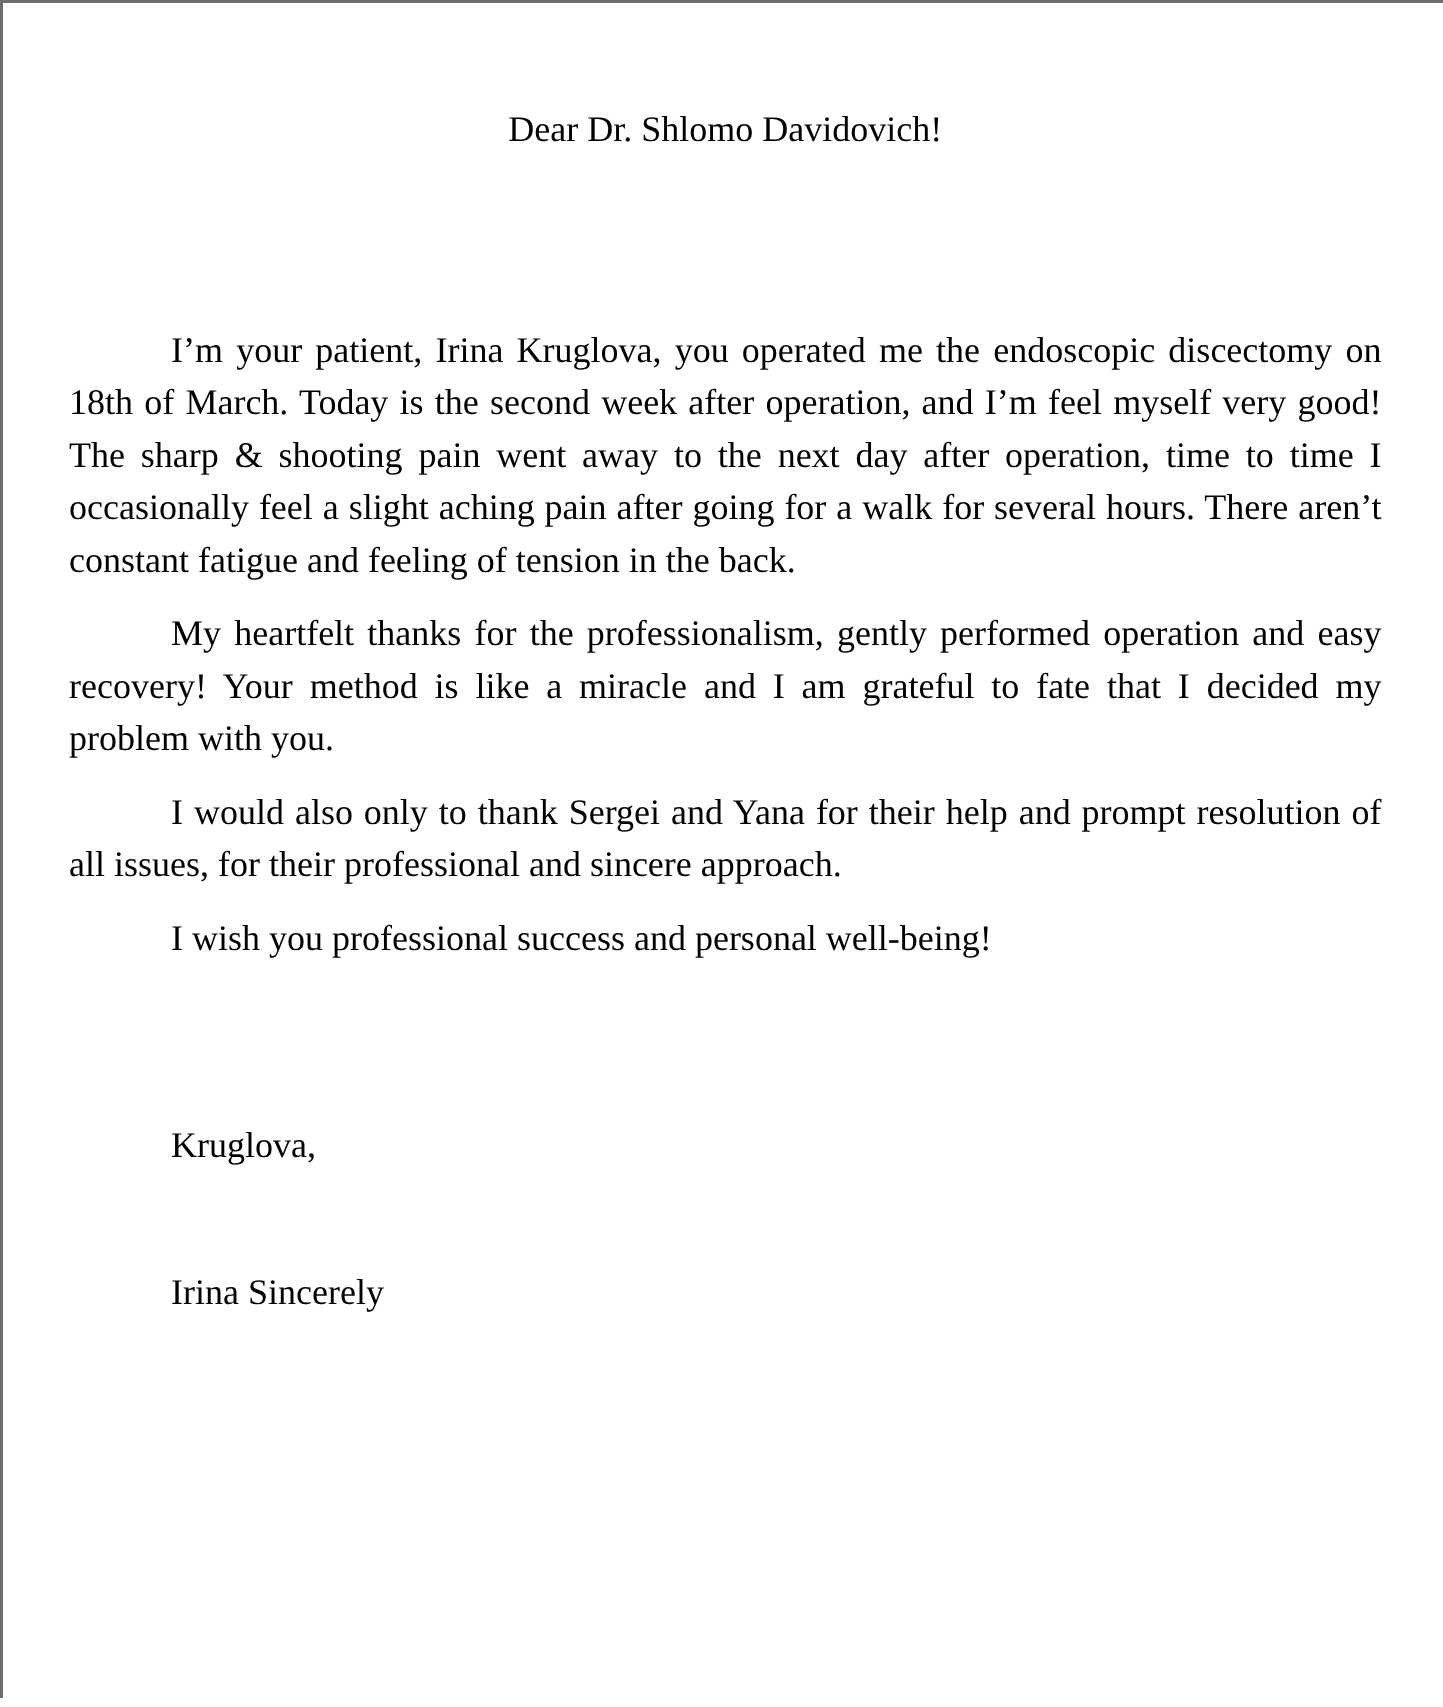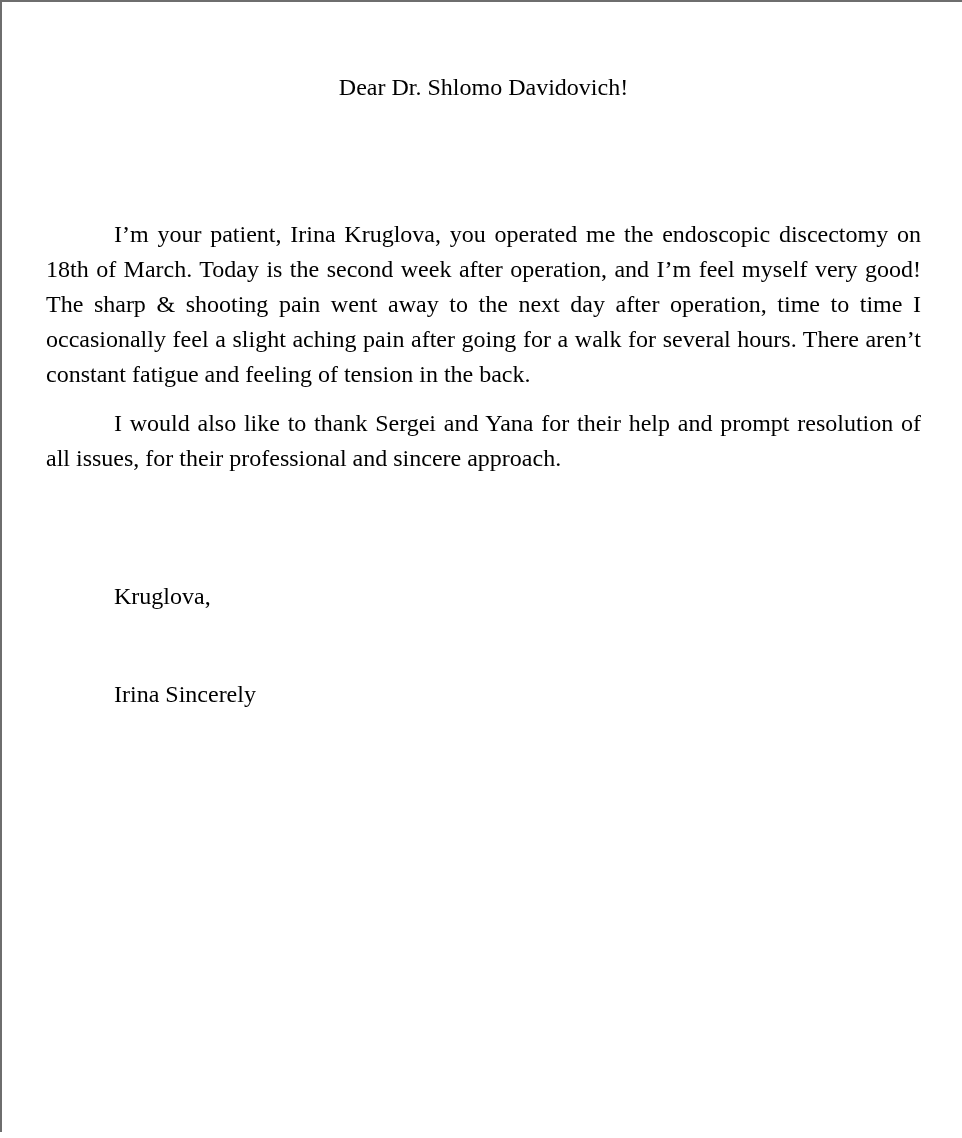--- a/index.html
+++ b/index.html
@@ -70,20 +70,22 @@
 
 <div class="page">
   <div class="page-edge-top"></div>
   <div class="page-edge-left"></div>
 
   <div class="content">
     <h1 class="letter-title">Dear Dr. Shlomo Davidovich!</h1>
 
     <div class="letter-body">
       <p>I’m your patient, Irina Kruglova, you operated me the endoscopic discectomy on 18th of March. Today is the second week after operation, and I’m feel myself very good! The sharp &amp; shooting pain went away to the next day after operation, time to time I occasionally feel a slight aching pain after going for a walk for several hours. There aren’t constant fatigue and feeling of tension in the back.</p>
-      <p>I would also like to thank Sergei and Yana for their help and prompt resolution of all issues, for their professional and sincere approach.</p>
+      <p>My heartfelt thanks for the professionalism, gently performed operation and easy recovery! Your method is like a miracle and I am grateful to fate that I decided my problem with you.</p>
+      <p>I would also only to thank Sergei and Yana for their help and prompt resolution of all issues, for their professional and sincere approach.</p>
+      <p>I wish you professional success and personal well-being!</p>
     </div>
 
     <div class="closing-line">Kruglova,</div>
 
     <div class="signature-line">Irina Sincerely</div>
   </div>
 </div>
 
 </body></html>

